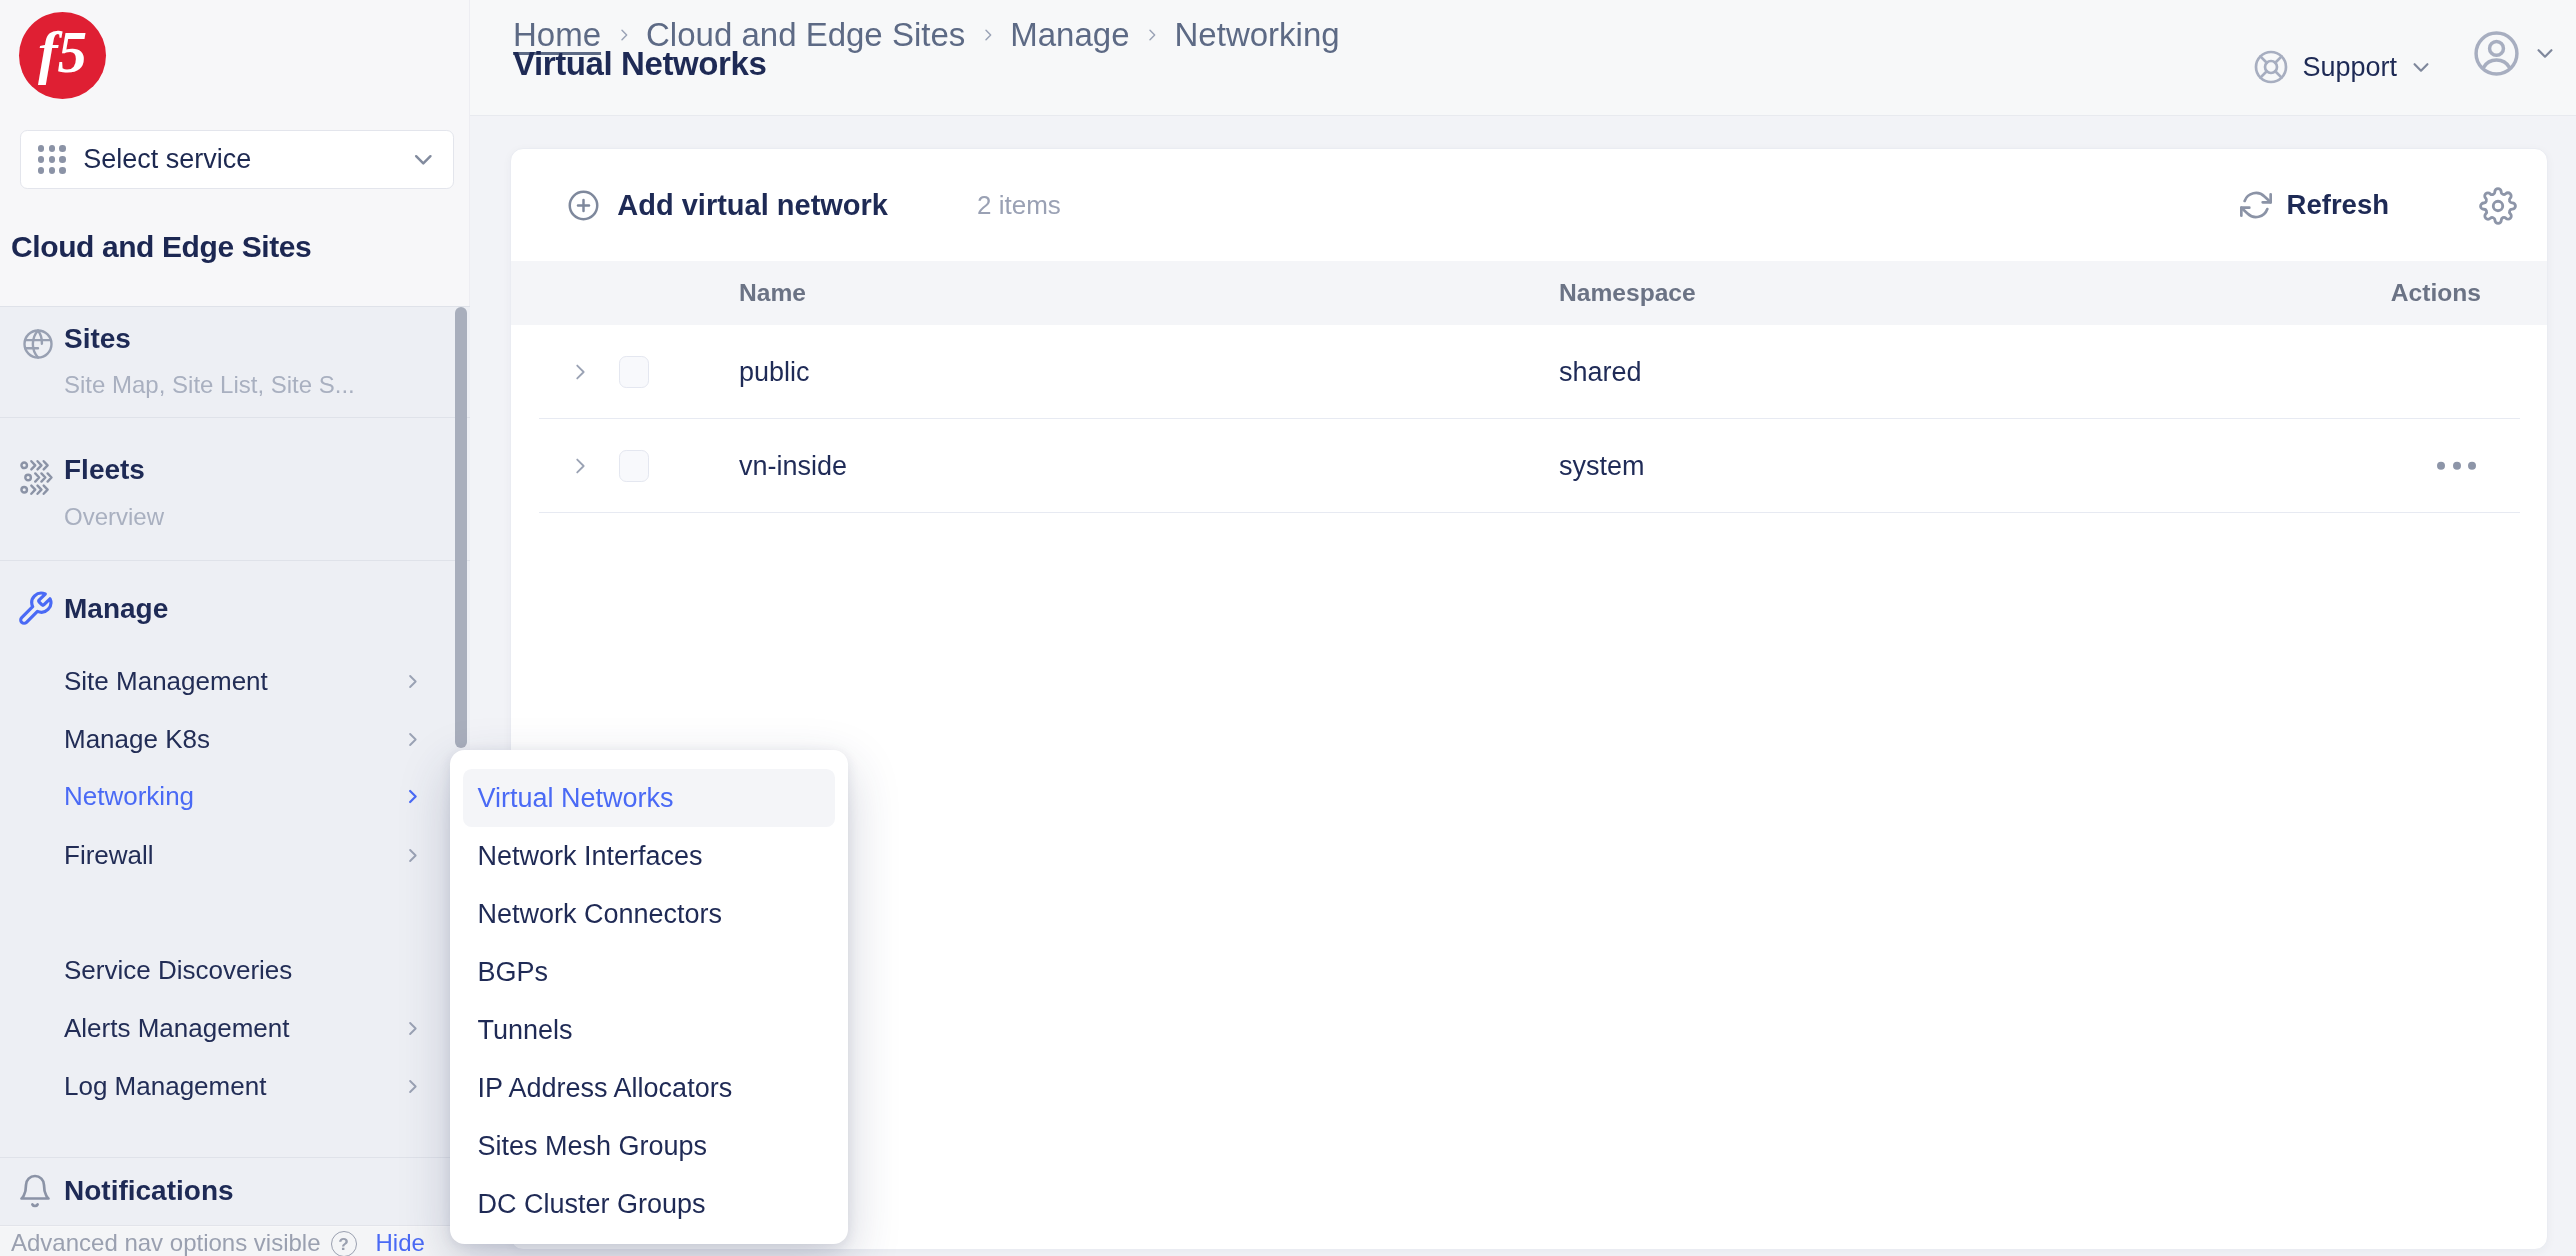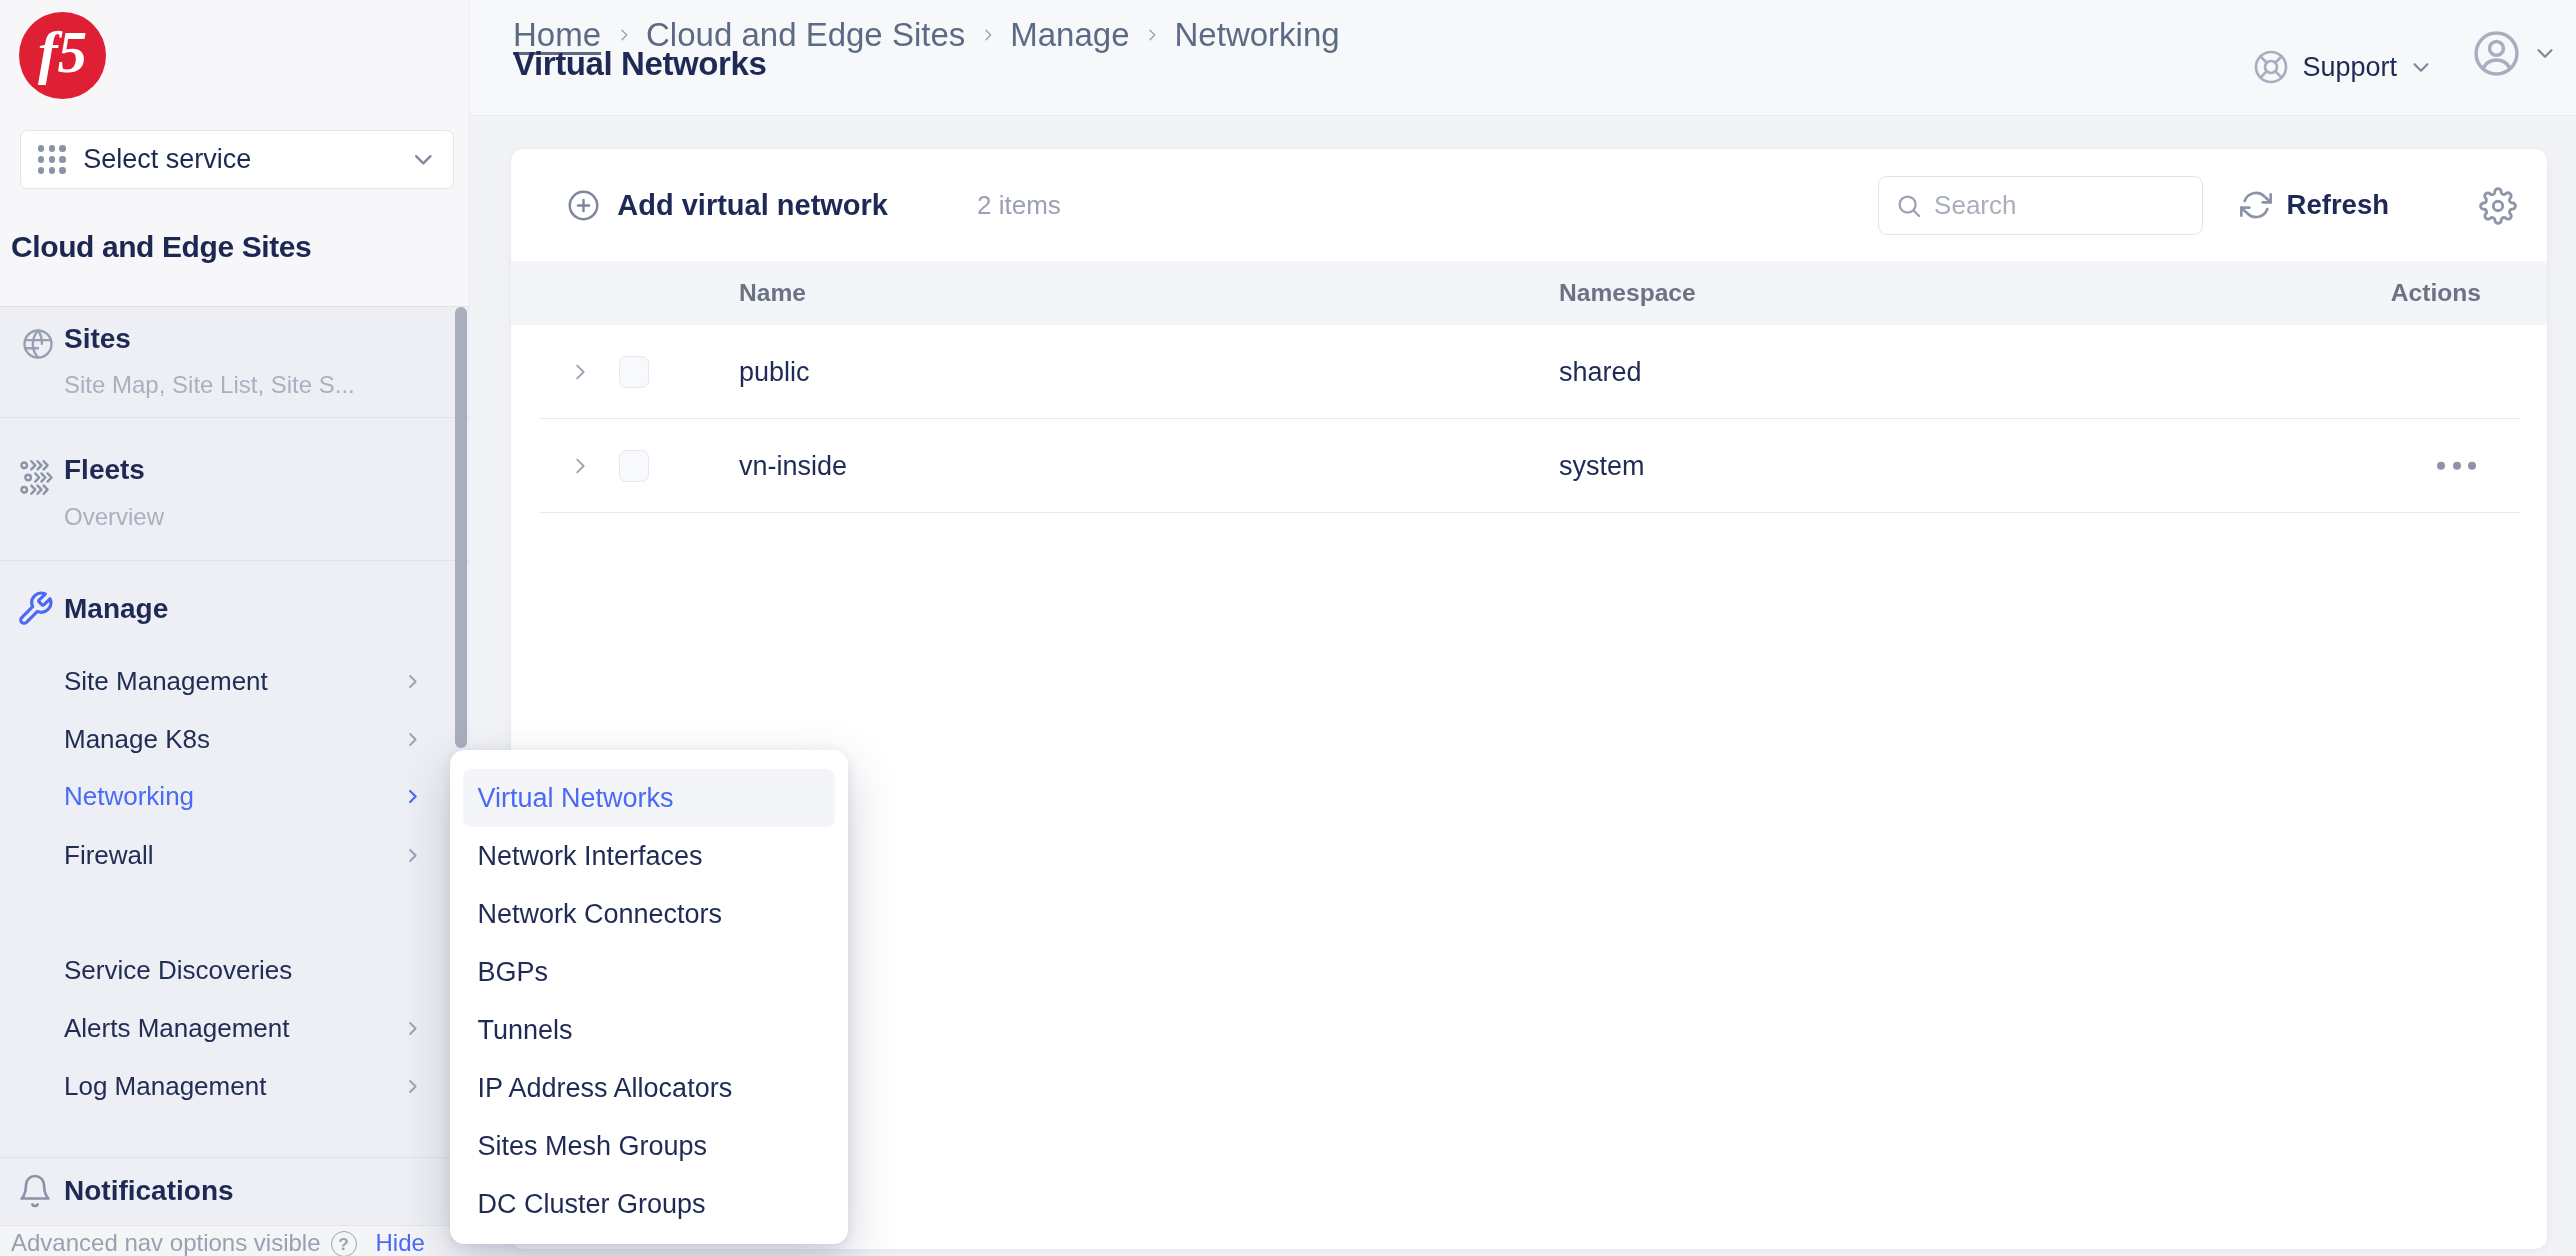--- a/index.html
+++ b/index.html
@@ -257,27 +257,20 @@
       <div class="add-btn">
         <svg width="33" height="33" viewBox="0 0 24 24" fill="none" stroke="#7e889c" stroke-width="1.8" stroke-linecap="round" stroke-linejoin="round">
             <circle cx="12" cy="12" r="10"></circle>
             <line x1="12" y1="8" x2="12" y2="16"></line>
             <line x1="8" y1="12" x2="16" y2="12"></line>
           </svg>
         <span class="albl">Add virtual network</span>
       </div>
       <div class="items-count">2 items</div>
 
-      <div class="searchbox">
-        <svg width="27.5" height="27.5" viewBox="0 0 24 24" fill="none" stroke="#9ba3b3" stroke-width="2" stroke-linecap="round" stroke-linejoin="round">
-            <circle cx="11" cy="11" r="7"></circle>
-            <line x1="16.2" y1="16.2" x2="21" y2="21"></line>
-          </svg>
-        <input type="text" placeholder="Search" style="">
-      </div>
 
       <div class="refresh-btn">
         <svg width="32" height="32" viewBox="0 0 24 24" fill="none" stroke="#8b93a6" stroke-width="2" stroke-linecap="round" stroke-linejoin="round">
             <polyline points="23 4 23 10 17 10"></polyline>
             <polyline points="1 20 1 14 7 14"></polyline>
             <path d="M3.51 9a9 9 0 0 1 14.85-3.36L23 10M1 14l4.64 4.36A9 9 0 0 0 20.49 15"></path>
           </svg>
         <span class="rlbl">Refresh</span>
       </div>
 

